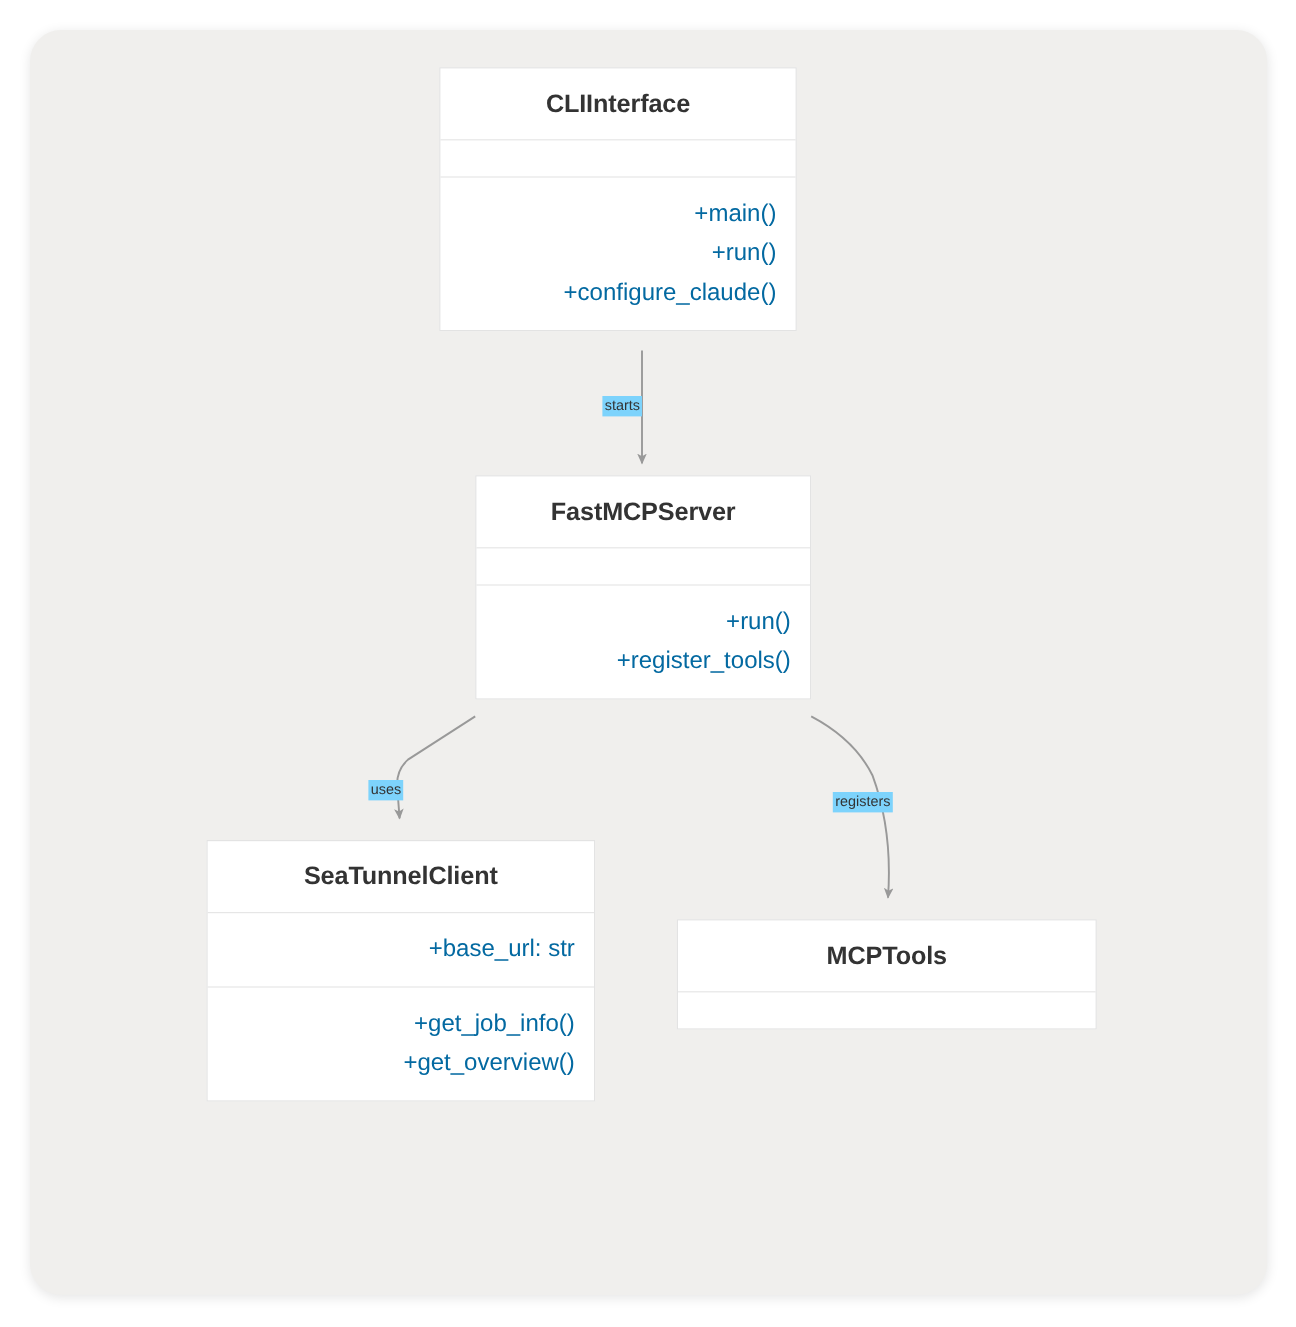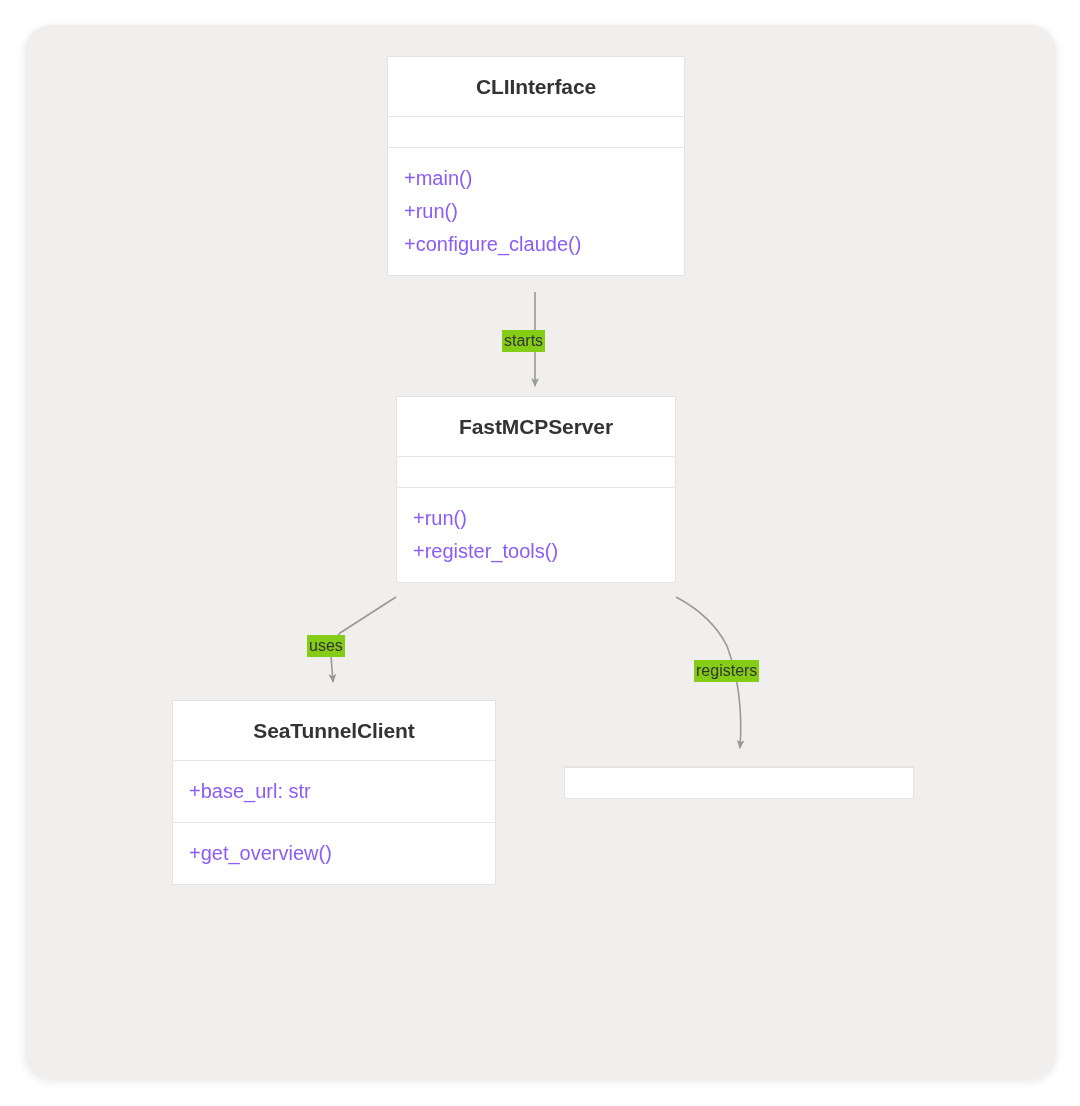--- a/index.html
+++ b/index.html
@@ -60,42 +60,43 @@
   .compartment {
     padding: 14px 16px 14px 16px;
     box-sizing: border-box;
   }
   .compartment.empty {
     height: 31px;
     padding: 0;
   }
   .member {
     font-size: 20px;
-    color: #8b5cf6;
+    color: #0369a1;
     line-height: 33px;
     white-space: pre;
+    text-align: right;
   }
   .edge-label {
     position: absolute;
-    background: #84cc16;
-    font-size: 16px;
+    background: #7dd3fc;
+    font-size: 12px;
     color: #333333;
     line-height: 1.25;
     padding: 1px 2px;
     white-space: nowrap;
   }
 
   
-  #box-cliinterface { left: 387px; top: 56px;  width: 298px; }
+  #box-cliinterface { left: 366px; top: 56px;  width: 298px; }
   #box-fastmcpserver { left: 396px; top: 396px; width: 280px; }
   #box-seatunnelclient { left: 172px; top: 700px; width: 324px; }
   #box-mcptools { left: 564px; top: 766px; width: 350px; }
 
   #label-starts    { left: 502px; top: 330px; }
-  #label-uses      { left: 307px; top: 635px; }
+  #label-uses      { left: 307px; top: 650px; }
   #label-registers { left: 694px; top: 635px; margin-top: 25px; }
 </style>
 </head>
 <body>
 
 <div id="canvas"></div>
 
 <div id="diagram">
 
   <svg class="edges" viewBox="0 0 1080 1106">
@@ -130,25 +131,27 @@
       <div class="member">+register_tools()</div>
     </div>
   </div>
 
   <div class="cls" id="box-seatunnelclient">
     <div class="cls-title">SeaTunnelClient</div>
     <div class="compartment divider">
       <div class="member">+base_url: str</div>
     </div>
     <div class="compartment divider">
+      <div class="member">+get_job_info()</div>
       <div class="member">+get_overview()</div>
     </div>
   </div>
 
   <div class="cls" id="box-mcptools">
+    <div class="cls-title">MCPTools</div>
     <div class="compartment empty divider"></div>
   </div>
 
   <div class="edge-label" id="label-starts">starts</div>
   <div class="edge-label" id="label-uses">uses</div>
   <div class="edge-label" id="label-registers">registers</div>
 
 </div>
 
 </body></html>

